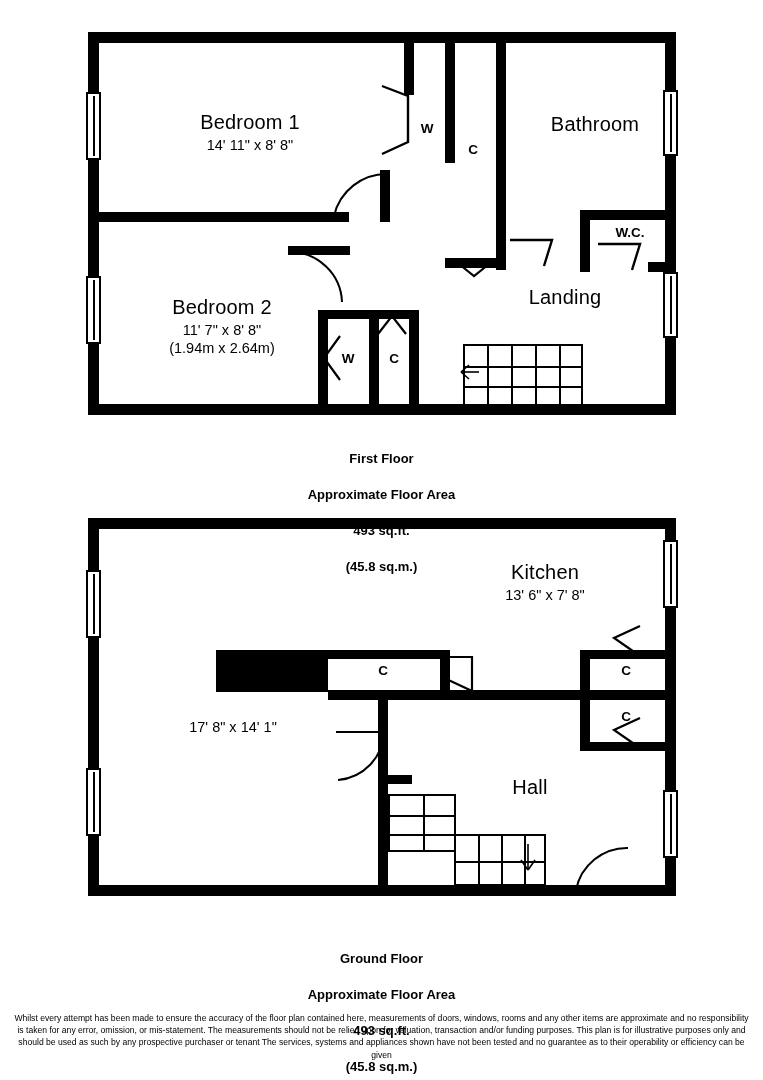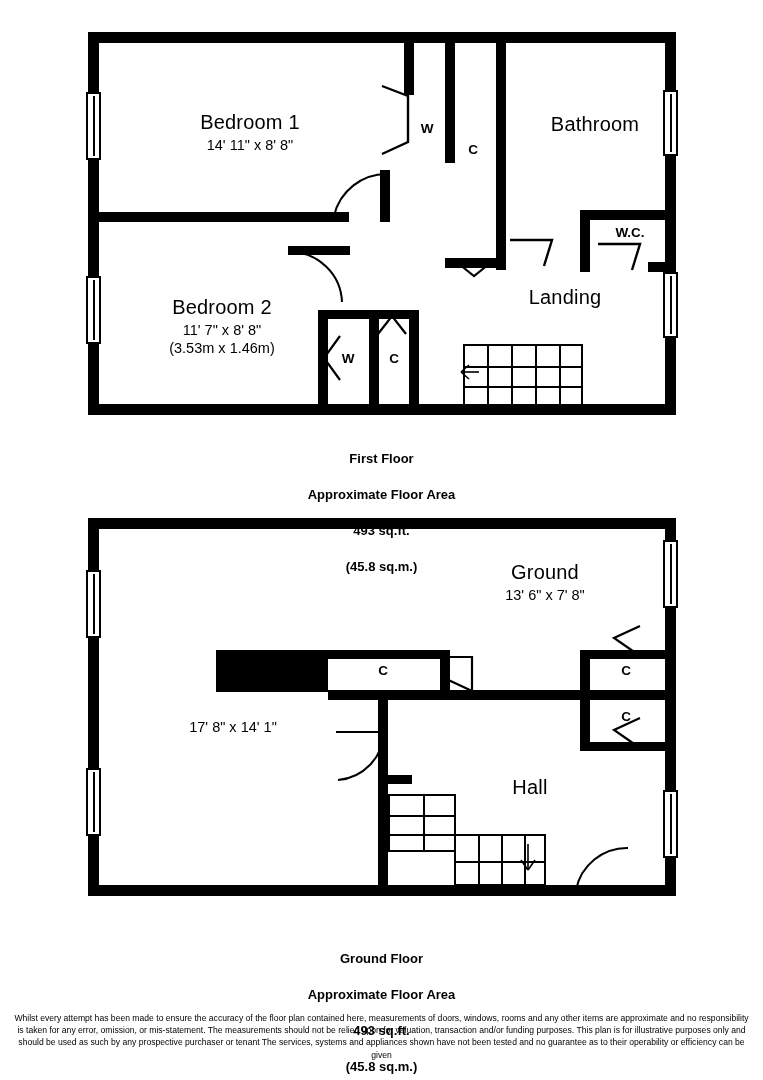--- a/index.html
+++ b/index.html
@@ -202,21 +202,21 @@
     </div>
 
     <div class="room-label" style="left:120px; top:110px; width:260px;">
       <div class="room-name">Bedroom 1</div>
       <div class="room-dims">14' 11" x 8' 8"</div>
     </div>
 
     <div class="room-label" style="left:92px; top:295px; width:260px;">
       <div class="room-name">Bedroom 2</div>
       <div class="room-dims">11' 7" x 8' 8"</div>
-      <div class="room-dims">(3.53m x 1.46m)</div>
+      <div class="room-dims">(1.94m x 2.64m)</div>
     </div>
 
     <div class="room-label" style="left:500px; top:112px; width:190px;">
       <div class="room-name">Bathroom</div>
     </div>
 
     <div class="room-label" style="left:470px; top:285px; width:190px;">
       <div class="room-name">Landing</div>
     </div>
 
@@ -300,21 +300,21 @@
         <path d="M52 2 A50 50 0 0 1 6 50" fill="none" stroke="#000" stroke-width="2"></path>
       </svg>
     </div>
     <div class="door" style="left:572px; top:846px;">
       <svg width="60" height="50" viewBox="0 0 60 50">
         <path d="M4 44 A52 52 0 0 1 56 2" fill="none" stroke="#000" stroke-width="2"></path>
       </svg>
     </div>
 
     <div class="room-label" style="left:420px; top:560px; width:250px;">
-      <div class="room-name">Ground</div>
+      <div class="room-name">Kitchen</div>
       <div class="room-dims">13' 6" x 7' 8"</div>
     </div>
 
     <div class="room-label" style="left:108px; top:718px; width:250px;">
       <div class="room-dims">17' 8" x 14' 1"</div>
     </div>
 
     <div class="room-label" style="left:460px; top:775px; width:140px;">
       <div class="room-name">Hall</div>
     </div>

